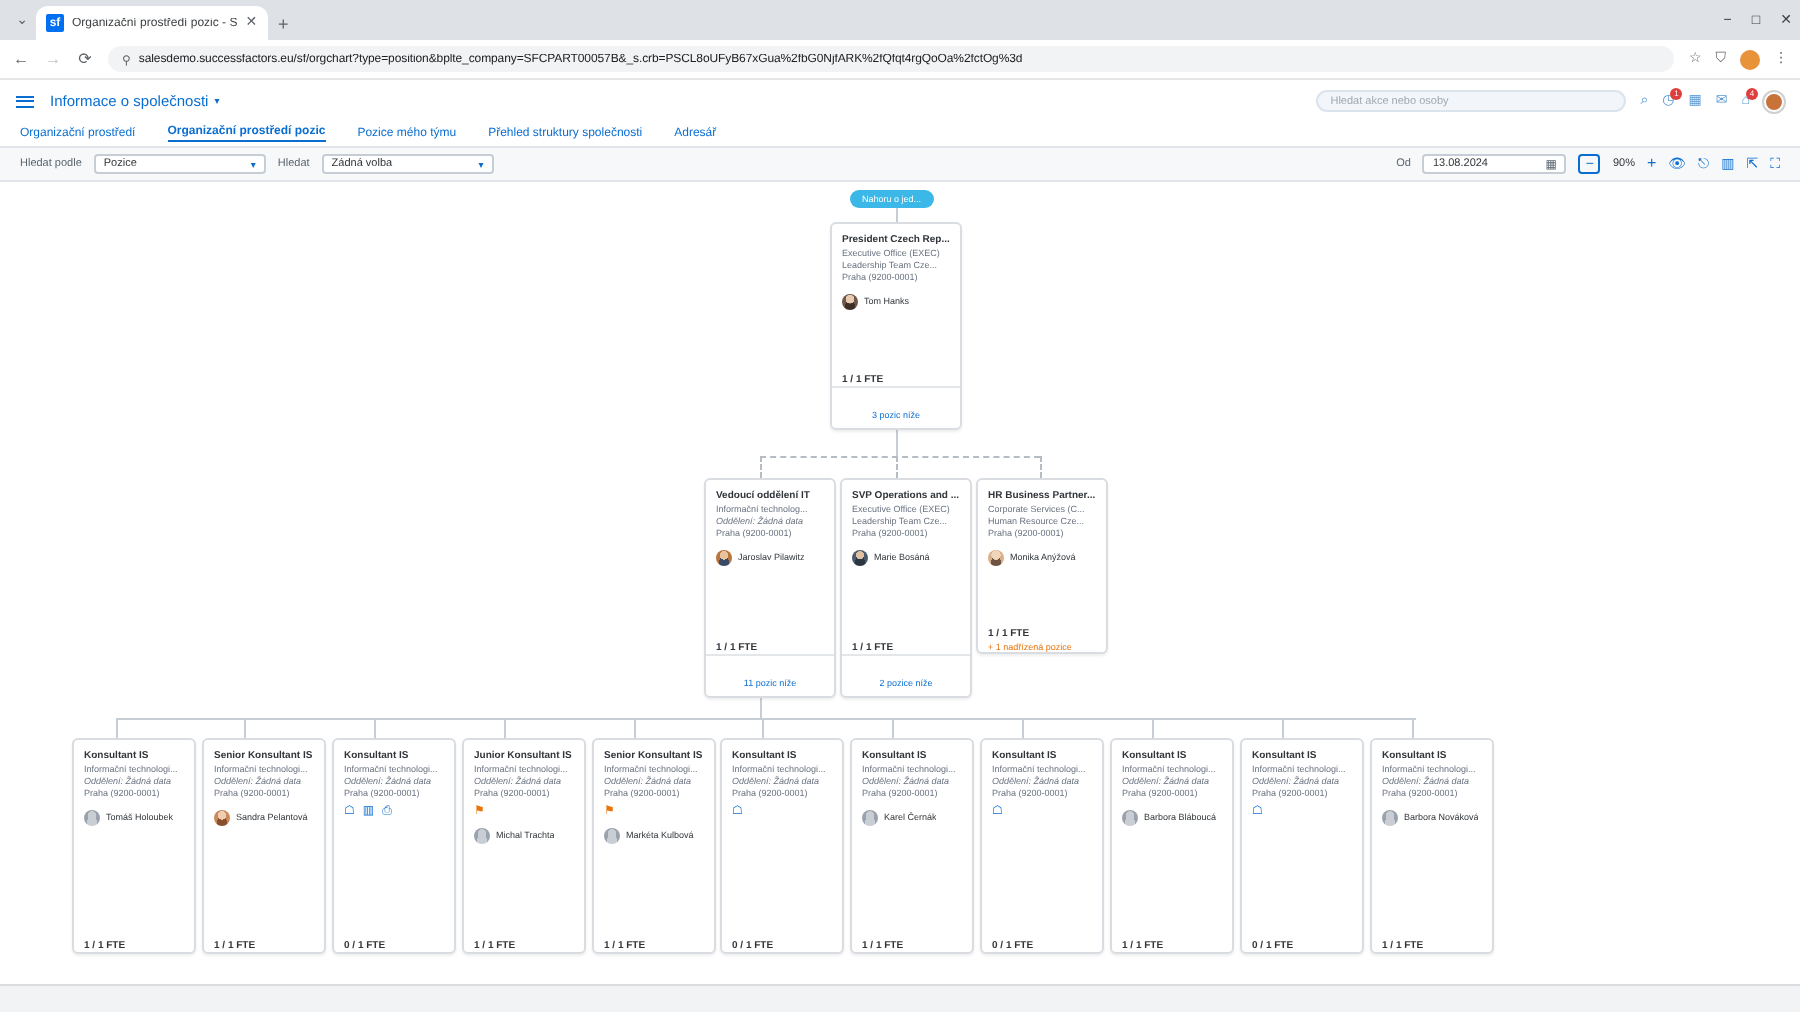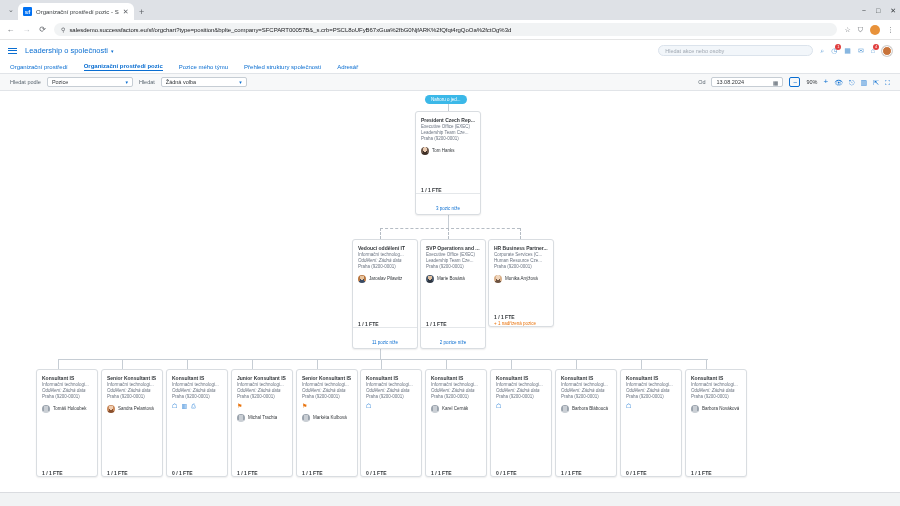--- a/index.html
+++ b/index.html
@@ -197,21 +197,21 @@
 
   <div class="app">
 
     <div class="app-header">
       <div class="hamburger">
           <i></i>
           <i></i>
           <i></i>
         </div>
       <div class="app-title">
-        <span>Leadership o společnosti</span>
+        <span>Informace o společnosti</span>
         <span class="caret">▾</span>
       </div>
       <div class="header-right">
         <div class="searchbox">
           <span>Hledat akce nebo osoby</span>
         </div>
         <div class="hicon">
           <span>⌕</span>
         </div>
         <div class="hicon">

